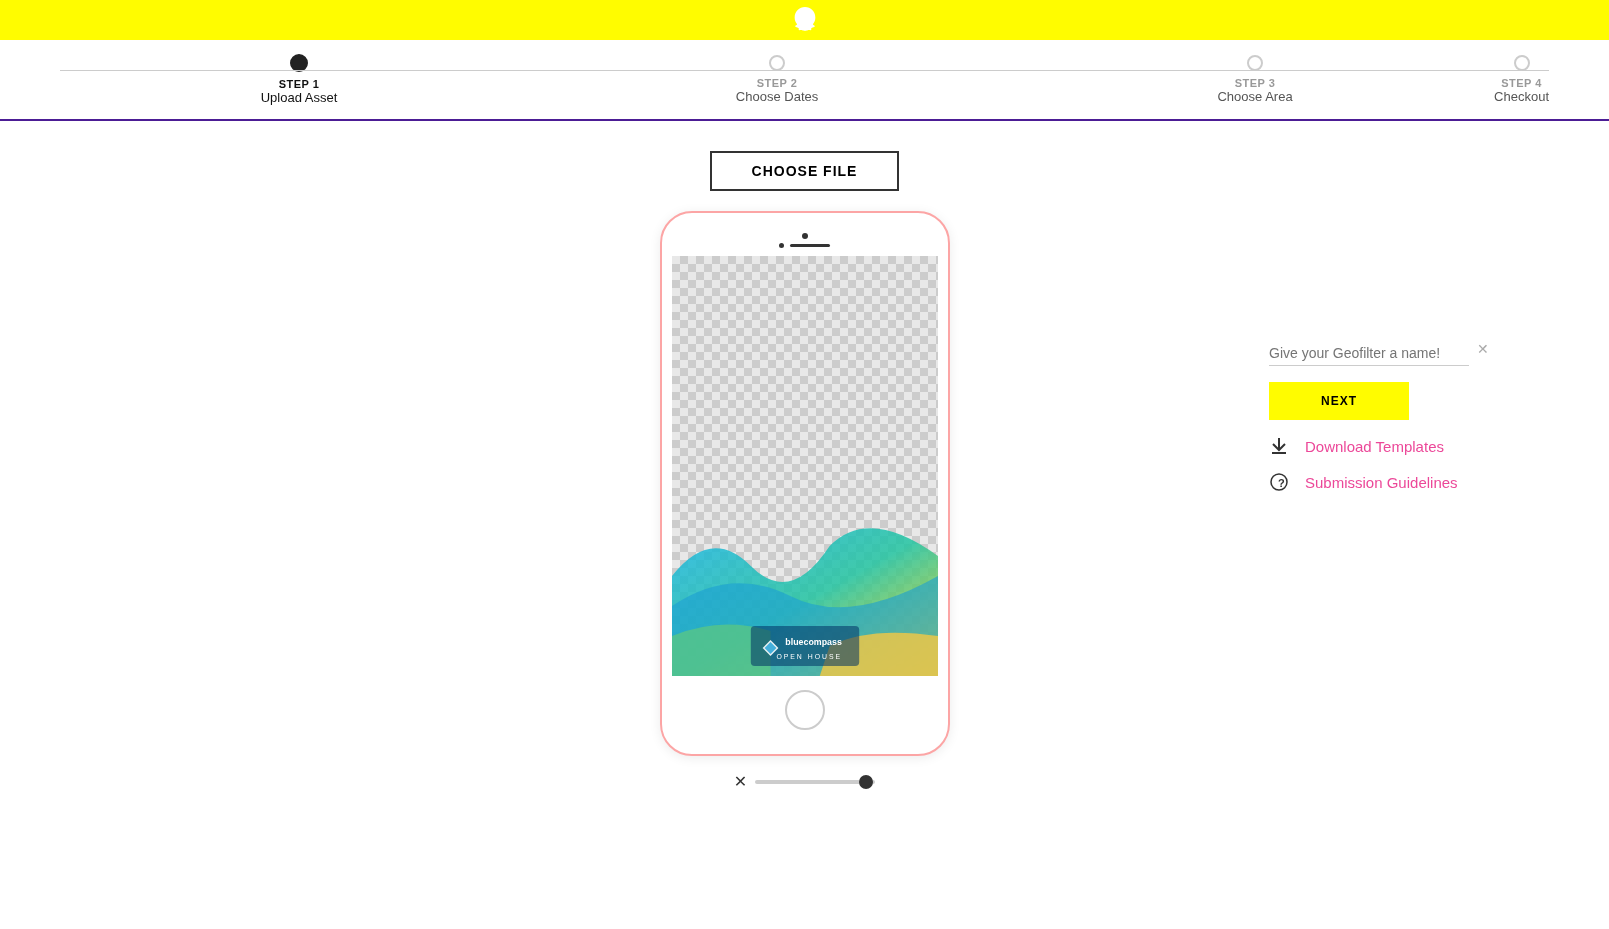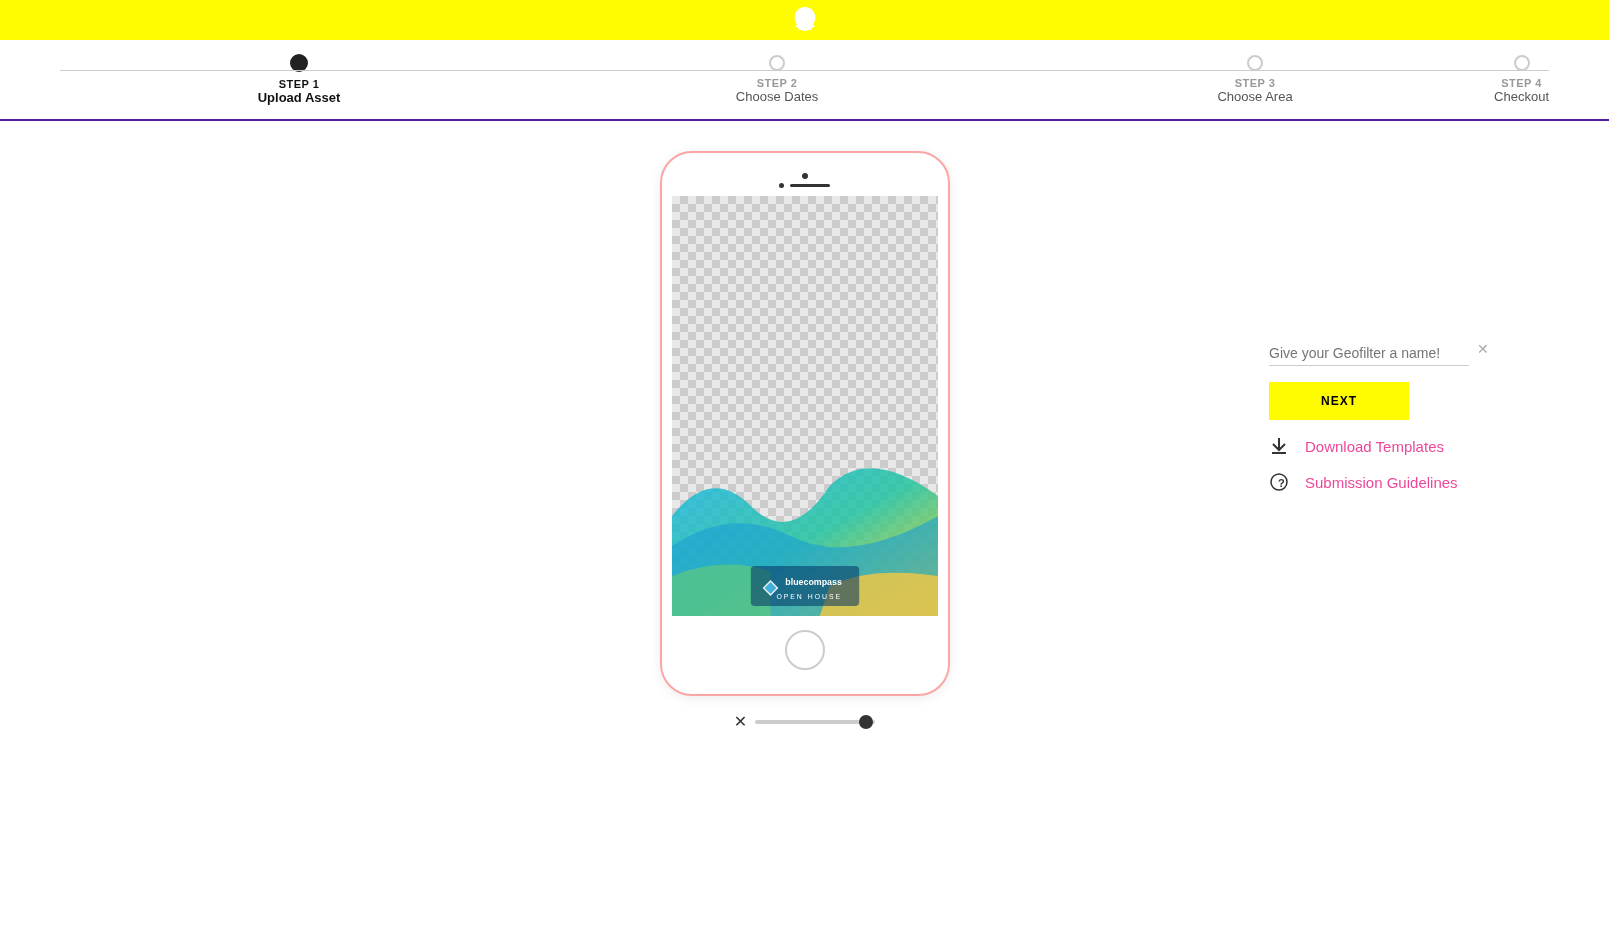--- a/index.html
+++ b/index.html
@@ -283,21 +283,21 @@
   </svg>
 </div>
 
 <div class="steps-container">
   <div class="step-line"></div>
 
   <div class="step-wrapper">
     <div class="step-circle active"></div>
     <div class="step-label-group">
       <span class="step-number" style="color:#111;font-weight:700;">STEP 1</span>
-      <span class="step-name" style="color:#111;font-weight:700;">Upload Asset</span>
+      <span class="step-name" style="color:#111;font-weight:400;">Upload Asset</span>
     </div>
   </div>
 
   <div class="step-wrapper">
     <div class="step-circle"></div>
     <div class="step-label-group">
       <span class="step-number">STEP 2</span>
       <span class="step-name">Choose Dates</span>
     </div>
   </div>
@@ -314,20 +314,21 @@
     <div class="step-circle"></div>
     <div class="step-label-group">
       <span class="step-number">STEP 4</span>
       <span class="step-name">Checkout</span>
     </div>
   </div>
 </div>
 
 <div class="main-content">
 
+  <button class="choose-file-btn">CHOOSE FILE</button>
 
   <div class="phone-mockup">
     <div class="phone-top">
       <div class="phone-camera-dot"></div>
       <div class="phone-speaker">
         <div class="phone-speaker-dot"></div>
         <div class="phone-speaker-bar"></div>
       </div>
     </div>
 

